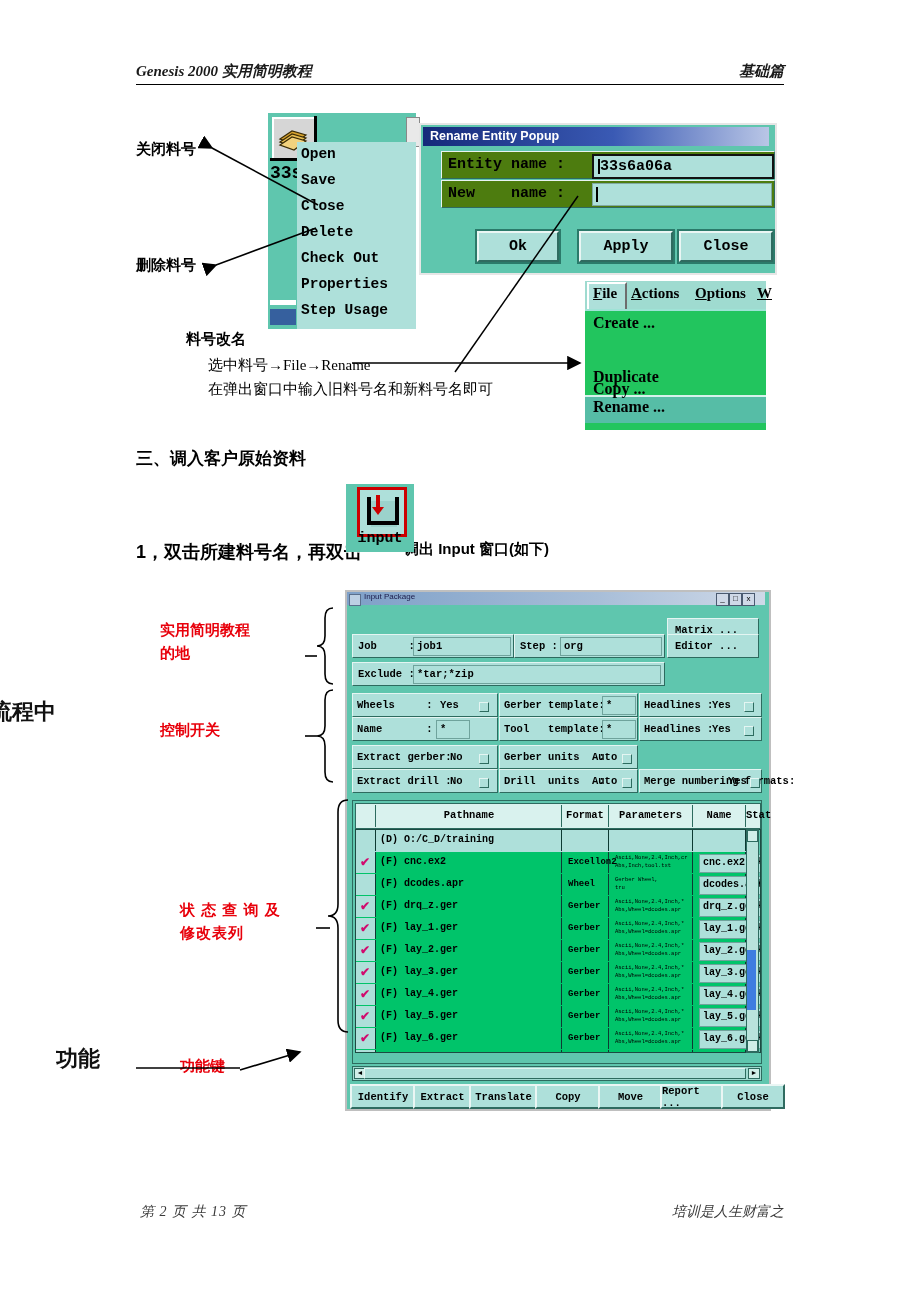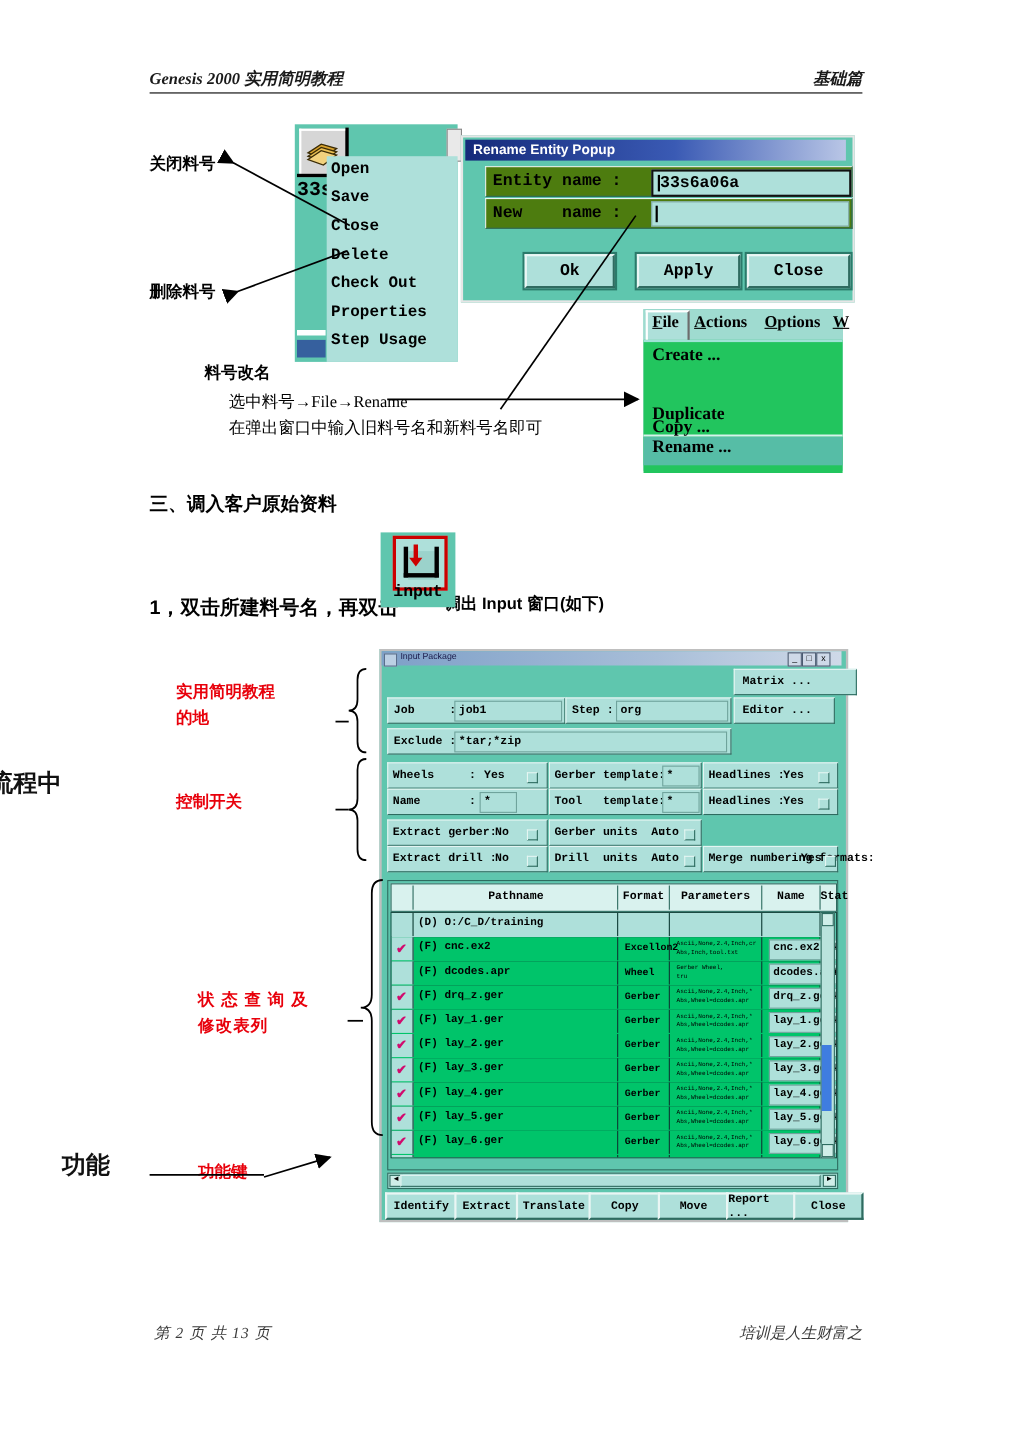--- a/index.html
+++ b/index.html
@@ -310,21 +310,21 @@
 <div class="abs" id="input-win">
 
   <div id="iw-title">
     <div class="sysbox"></div>
     <div class="t">Input Package</div>
     <div class="winbtn" style="right:36px;">_</div>
     <div class="winbtn" style="right:23px;">□</div>
     <div class="winbtn" style="right:10px;">x</div>
   </div>
 
-  <div class="ibox" style="left:320px;top:16px;width:90px;height:22px;padding-left:20px;">
+  <div class="ibox" style="left:320px;top:26px;width:90px;height:22px;">
     <span class="ilab" style="left:7px;top:5px;">Matrix ...</span>
   </div>
 
   <div class="ibox" style="left:5px;top:42px;width:160px;height:22px;">
     <span class="ilab" style="left:5px;top:5px;">Job     :</span>
     <div class="itxt" style="left:60px;top:2px;width:96px;height:17px;">
       <span class="ival" style="left:3px;top:2px;">job1</span>
     </div>
   </div>
   <div class="ibox" style="left:167px;top:42px;width:149px;height:22px;">

